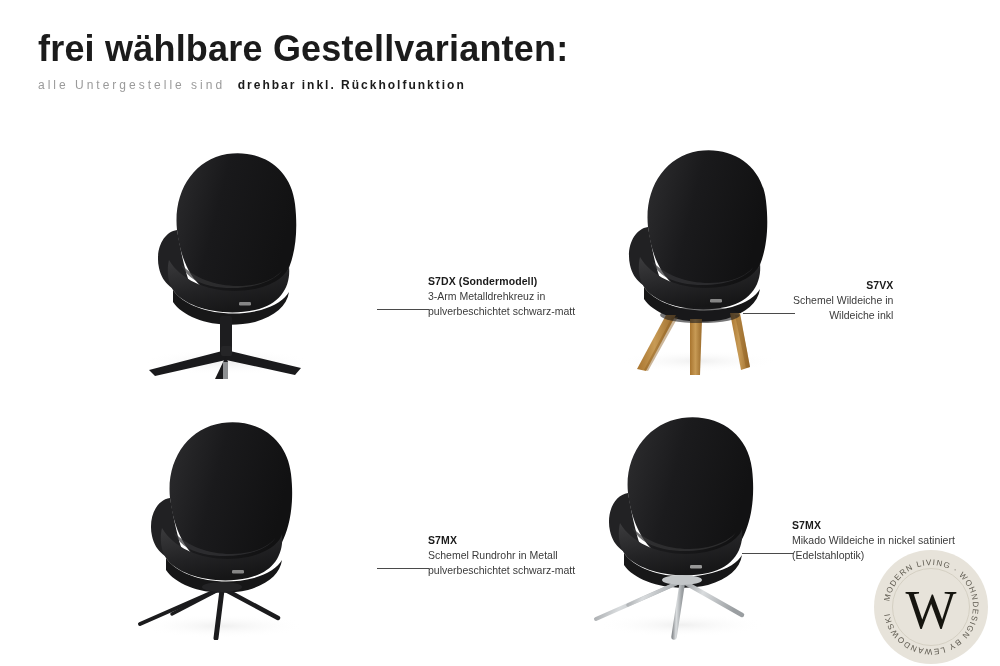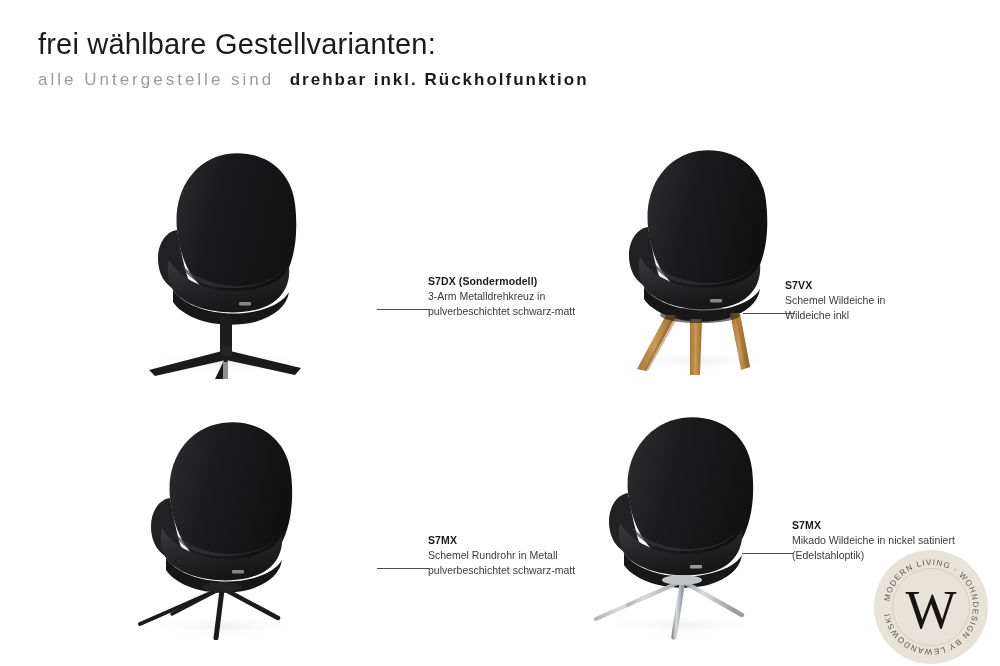--- a/index.html
+++ b/index.html
@@ -7,30 +7,30 @@
     width: 1000px; height: 666px;
     background: #ffffff;
     font-family: "Liberation Sans", sans-serif;
     overflow: hidden;
   }
   .page { position: relative; width: 1000px; height: 666px; background: #fff; }
 
   
   .header { position: absolute; left: 38px; top: 28px; }
   .title {
-    font-size: 29px;
-    font-weight: 400;
+    font-size: 36px;
+    font-weight: 700;
     color: #1b1b1b;
     letter-spacing: 0.2px;
     line-height: 1.15;
     white-space: nowrap;
   }
   .subtitle {
     margin-top: 10px;
-    font-size: 17px;
+    font-size: 12px;
     white-space: nowrap;
     line-height: 1;
   }
   .subtitle .light {
     color: #9a9a9a;
     font-weight: 400;
     letter-spacing: 3.0px;
   }
   .subtitle .bold {
     color: #1b1b1b;
@@ -47,21 +47,21 @@
 
   .chair-art { position: absolute; }
   .c1-art { left: 20px;  top: 0px;  width: 230px; height: 245px; }
   .c2-art { left: 15px;  top: 0px;  width: 220px; height: 240px; }
   .c3-art { left: 15px;  top: 5px;  width: 230px; height: 230px; }
   .c4-art { left: 10px;  top: 5px;  width: 230px; height: 235px; }
 
   
   .label { position: absolute; }
   .lbl-1 { left: 333px; top: 140px; }
-  .lbl-2 { left: 210px; top: 143px; }
+  .lbl-2 { left: 218px; top: 143px; text-align: right; }
   .lbl-3 { left: 333px; top: 128px; }
   .lbl-4 { left: 232px; top: 118px; }
 
   .lbl-title {
     font-size: 10.5px;
     font-weight: 700;
     color: #1a1a1a;
     letter-spacing: 0.1px;
     line-height: 1.45;
     white-space: nowrap;

